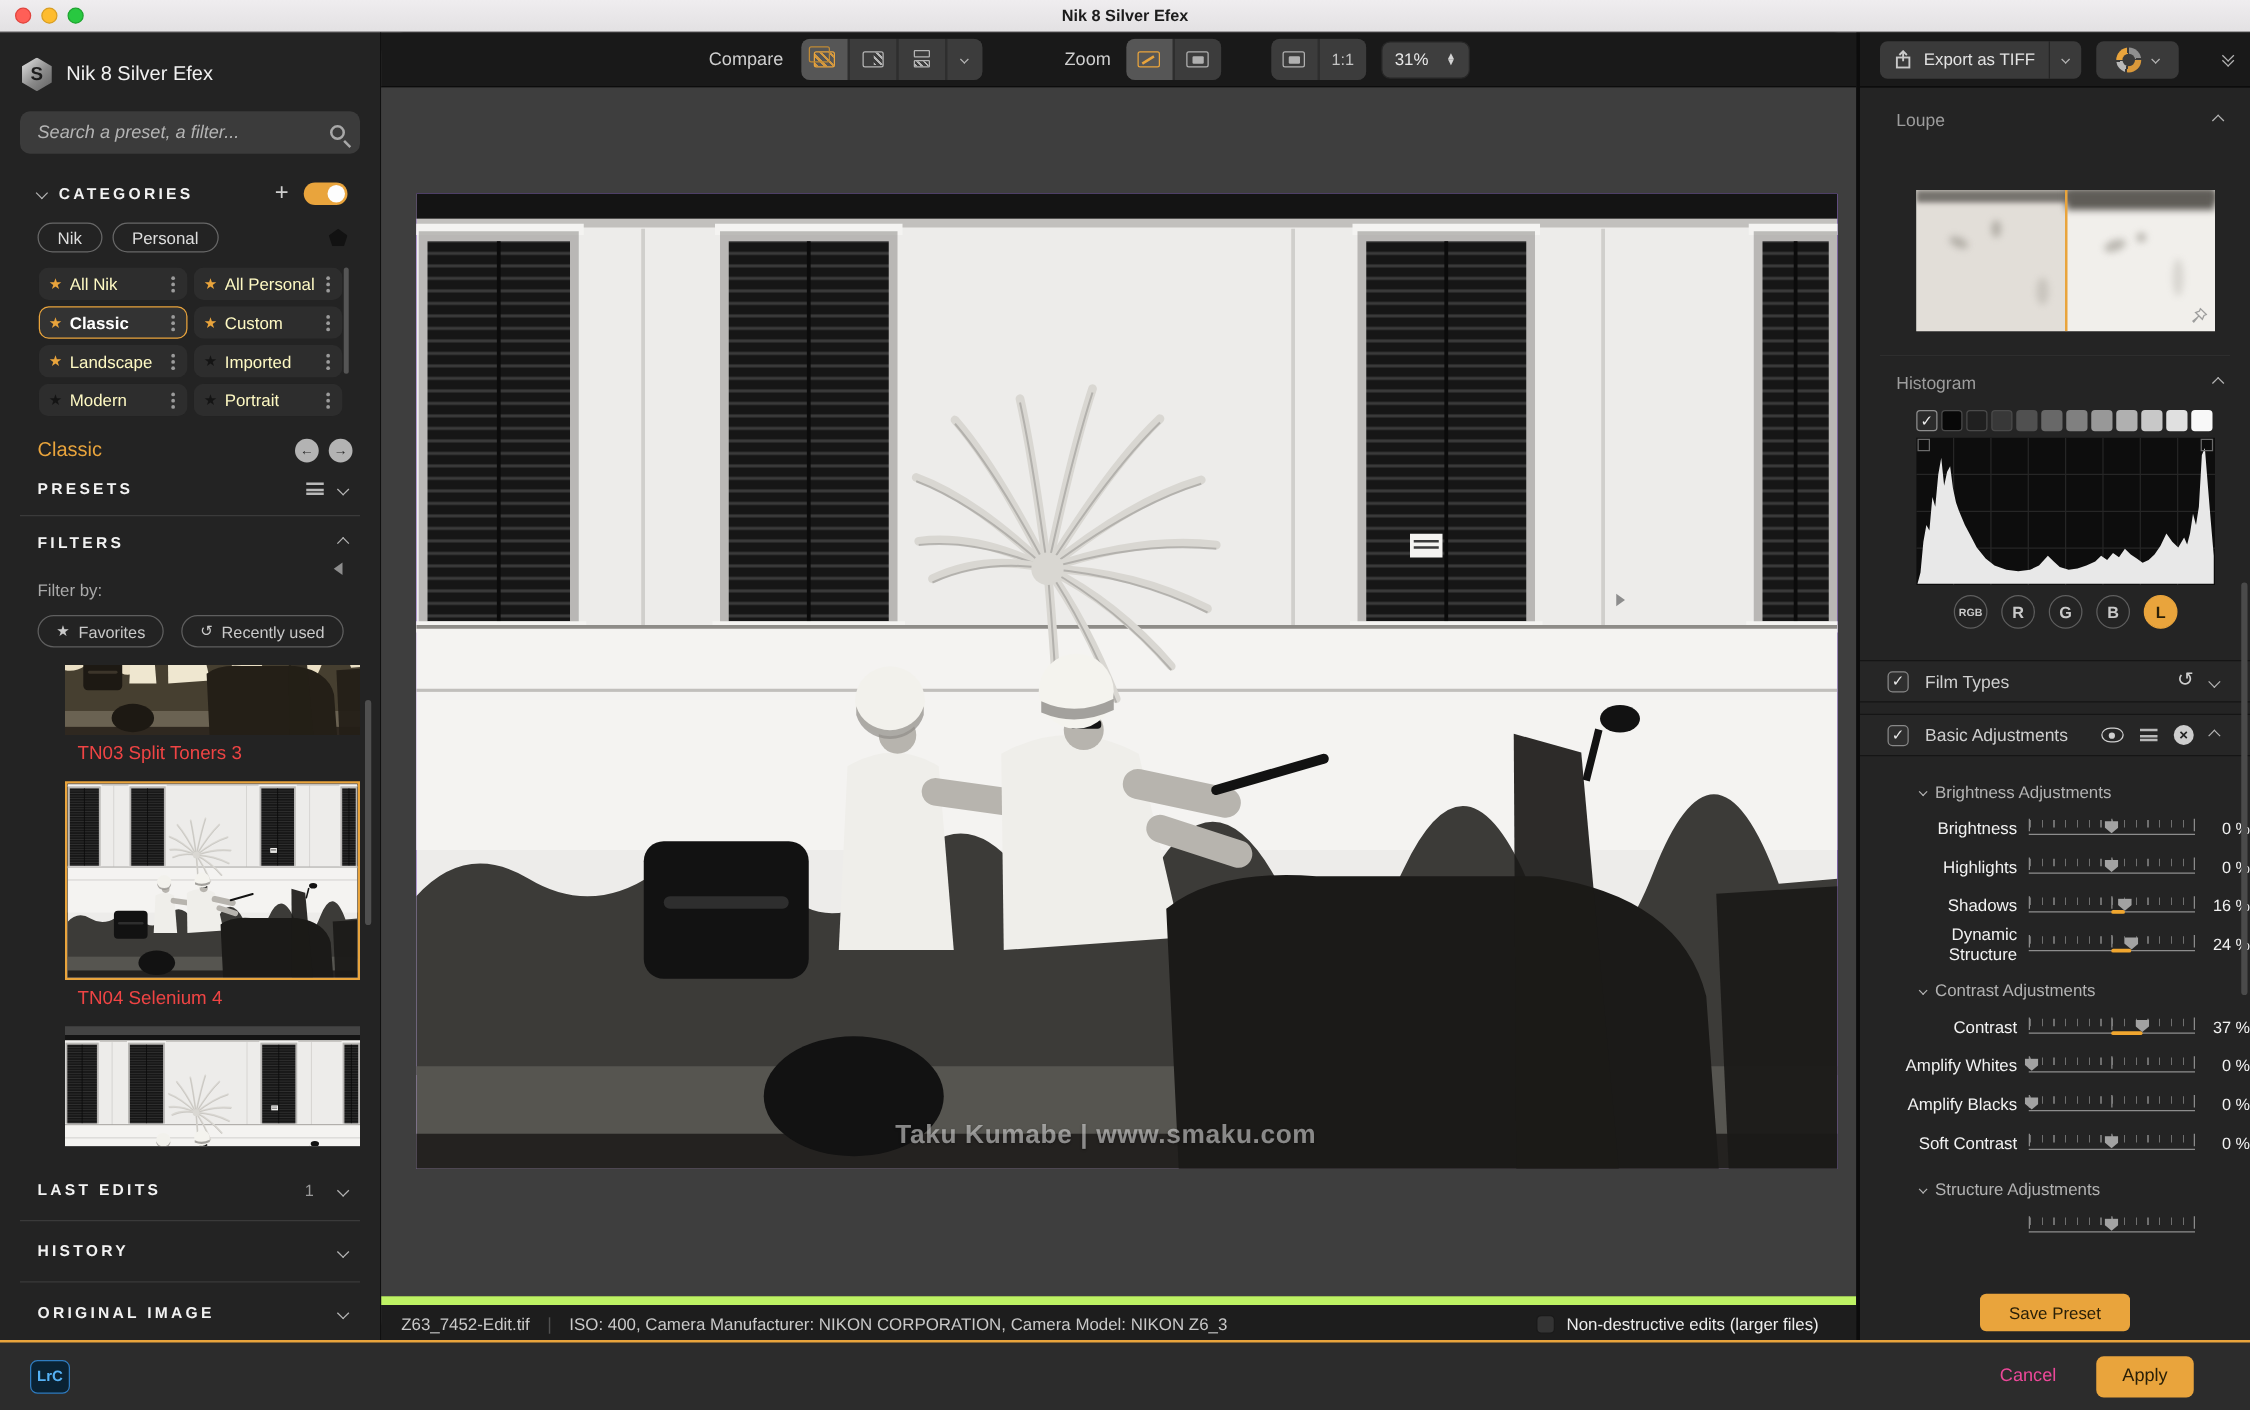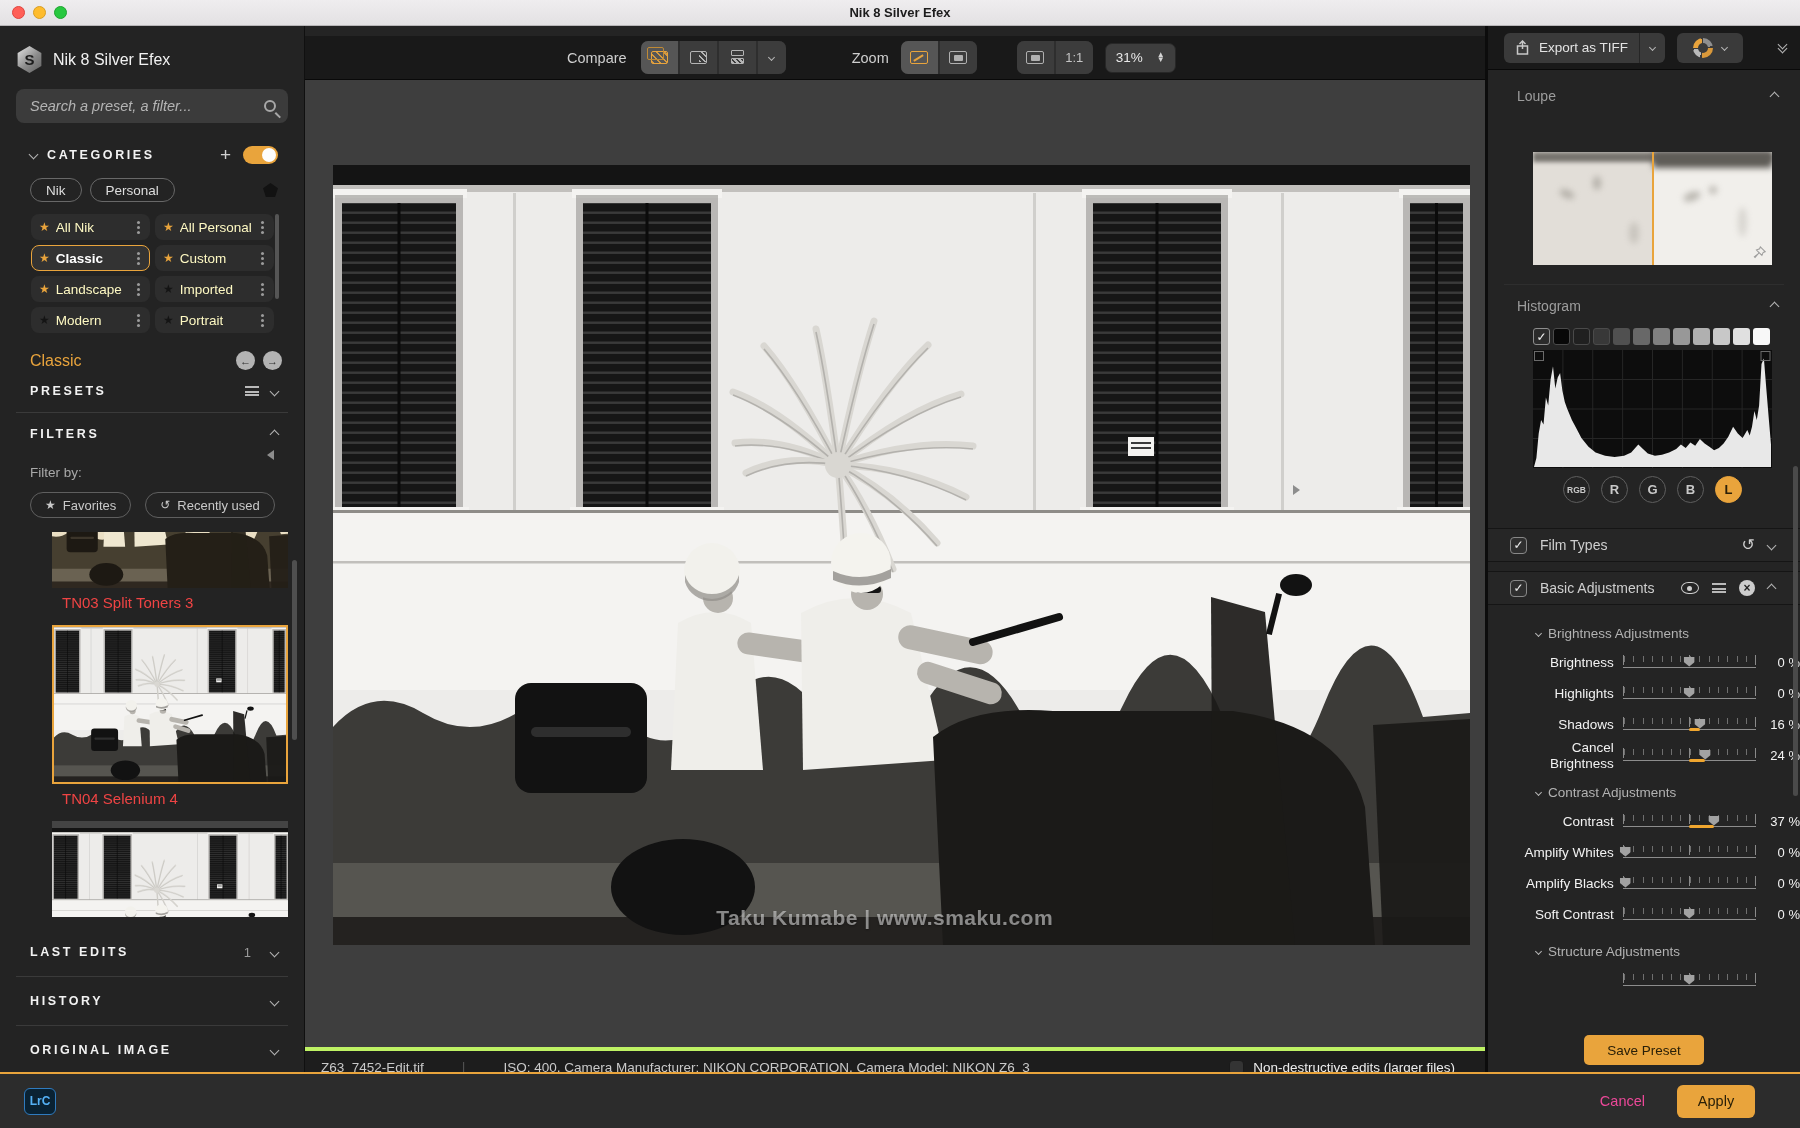--- a/index.html
+++ b/index.html
@@ -95,21 +95,21 @@
   .sb-scroll2{position:absolute;right:7px;top:534px;width:5px;height:180px;background:#4f4f4f;border-radius:3px;}
 
   .bot-row{display:flex;align-items:center;height:48px;padding:0 26px 0 30px;}
   .bot-row .cnt{margin-left:auto;color:#9a9a9a;font-size:13px;margin-right:10px;}
   .bot-row .chev{margin-left:auto;}
   .bot-row .chev.pushed{margin-left:10px;}
   .collapse-left{position:absolute;left:267px;top:424px;width:0;height:0;
     border-top:5px solid transparent;border-bottom:5px solid transparent;border-right:7px solid #8d8d8d;}
 
   
-  .center{position:absolute;left:305px;top:36px;width:1180px;height:1048px;background:#3e3e3e;border-radius:18px;}
+  .center{position:absolute;left:305px;top:26px;width:1180px;height:1048px;background:#3e3e3e;border-radius:18px;}
   .c-toolbar{position:absolute;left:0;top:0;right:0;height:44px;background:#191919;
     border-bottom:1px solid #090909;display:flex;align-items:center;}
   .tb-lbl{color:#cfcfcf;font-size:14.5px;}
   .btn-group{display:flex;gap:2px;background:#2e2e2e;border-radius:7px;overflow:hidden;}
   .tb-tile{width:37px;height:33px;background:#3c3c3c;display:flex;align-items:center;justify-content:center;}
   .tb-tile.active{background:#565656;}
   .tb-tile.narrow{width:28px;}
   .cmp1{position:relative;width:17px;height:13px;border:1.6px solid #e9a43c;border-radius:2px;
     background:repeating-linear-gradient(45deg,rgba(233,164,60,.85) 0 2px,transparent 2px 5px);}
   .cmp1::before{content:"";position:absolute;left:-5px;top:-5px;width:15px;height:11px;
@@ -136,21 +136,21 @@
   .canvas{position:absolute;left:0;top:44px;right:0;bottom:37px;background:#3e3e3e;overflow:hidden;}
   .photo-wrap{position:absolute;left:28px;top:85px;width:1137px;height:780px;background:#6d28d9;}
   .photo-wrap svg{display:block;width:100%;height:100%;}
   .watermark{position:absolute;left:50%;top:741px;transform:translateX(-55%);
     font-size:21px;font-weight:700;letter-spacing:0.5px;color:rgba(235,235,235,0.55);
     text-shadow:0 1px 2px rgba(0,0,0,0.35);white-space:nowrap;}
   .collapse-right{position:absolute;left:988px;top:405px;width:0;height:0;
     border-top:5px solid transparent;border-bottom:5px solid transparent;border-left:7px solid #8d8d8d;}
 
   .c-status{position:absolute;left:0;bottom:0;right:0;height:37px;background:#1d1d1d;
-    border-top:4px solid #bef264;display:flex;align-items:center;padding:0 30px 0 16px;gap:24px;}
+    border-top:7px solid #bef264;display:flex;align-items:center;padding:0 30px 0 16px;}
   .fname{color:#c9c9c9;font-size:13.5px;}
   .st-sep{color:#505050;margin:0 14px;font-size:14px;}
   .meta{color:#c9c9c9;font-size:13.5px;flex:1;}
   .nd-wrap{display:flex;align-items:center;gap:9px;}
   .nd-box{width:15px;height:15px;border-radius:4px;background:#343434;border:1px solid #1a1a1a;}
   .nd-lbl{color:#ececec;font-size:13.5px;}
 
   
   .rightpanel{position:absolute;left:1485px;top:26px;width:315px;height:1048px;background:#242424;
     border-left:3px solid #0c0c0c;}
@@ -971,21 +971,21 @@
           <div class="sl-track">
             <div class="sl-ticks"></div>
             <div class="sl-mid"></div>
             <div class="sl-base"></div>
             <div class="sl-fill" style="left:50%;width:8%"></div>
             <div class="sl-thumb" style="left:58%"></div>
           </div>
           <div class="sl-value">16 %</div>
         </div>
         <div class="sl-row">
-          <div class="sl-label">Cancel Brightness</div>
+          <div class="sl-label">Dynamic Structure</div>
           <div class="sl-track">
             <div class="sl-ticks"></div>
             <div class="sl-mid"></div>
             <div class="sl-base"></div>
             <div class="sl-fill" style="left:50%;width:12%"></div>
             <div class="sl-thumb" style="left:62%"></div>
           </div>
           <div class="sl-value">24 %</div>
         </div>
         <div class="grp-head">

